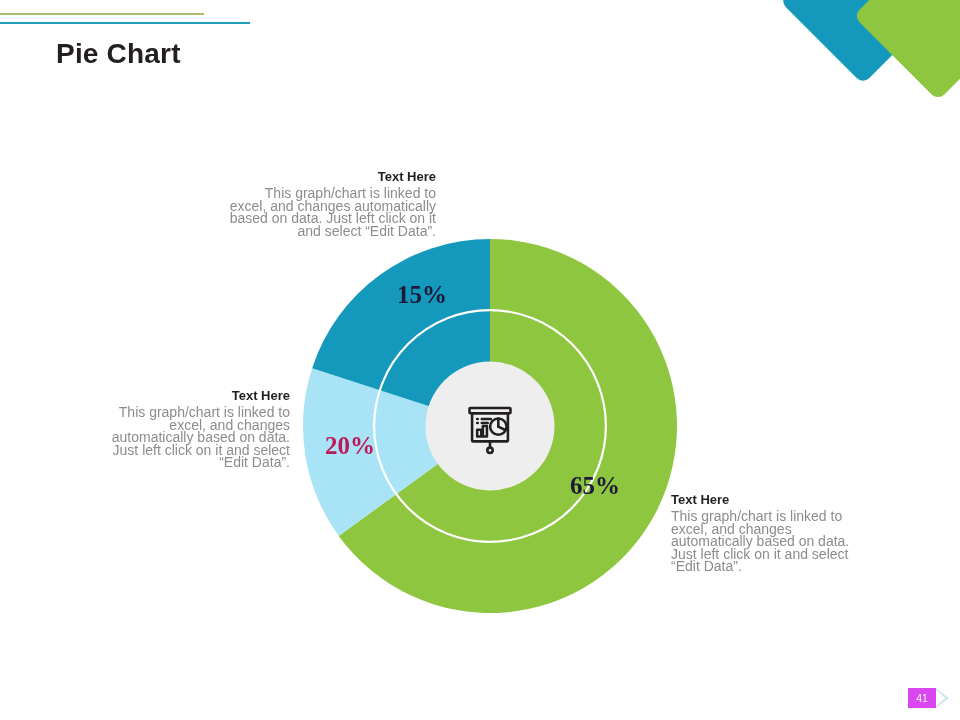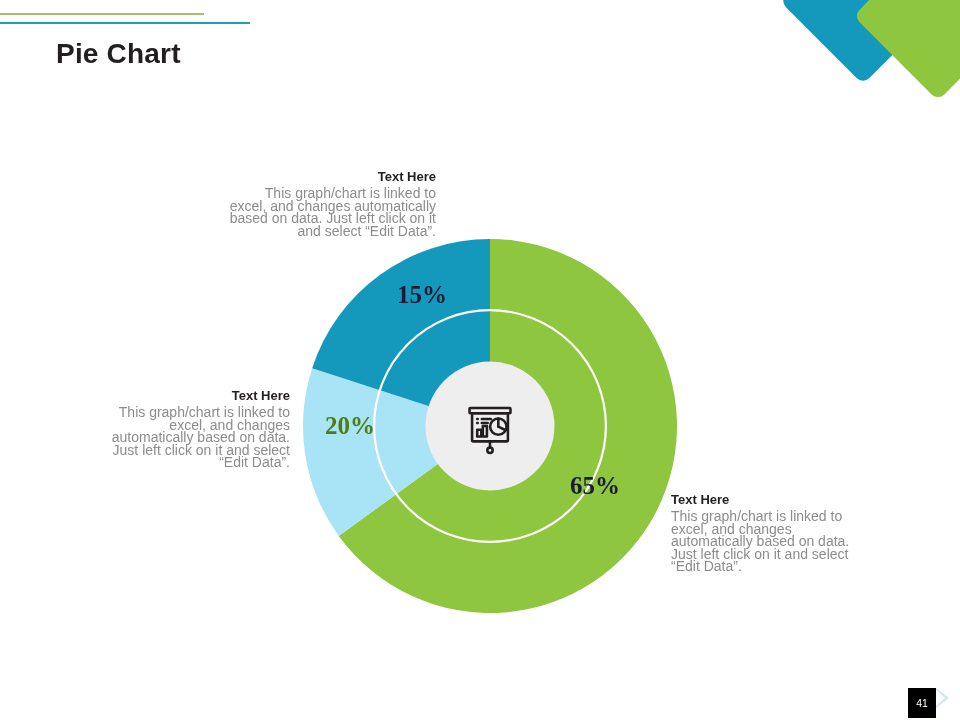--- a/index.html
+++ b/index.html
@@ -71,22 +71,22 @@
     white-space:nowrap;
     font-family:Liberation Serif, serif;
   }
   #pct-15{left:397px;top:281px;color:#1b1b38;}
   #pct-20{left:325px;top:412px;color:#ffffff;}
   #pct-65{left:570px;top:472px;color:#1b1b38;}
 
   
   .pagebadge{position:absolute;left:908px;top:688px;height:20px;}
   .pagebadge .pb-box{
-    position:absolute;left:0;top:0;width:28px;height:30px;
-    background:#000000;color:#fff;font-size:10.5px;
+    position:absolute;left:0;top:0;width:28px;height:20px;
+    background:#d946ef;color:#fff;font-size:10.5px;
     display:flex;align-items:center;justify-content:center;
   }
   .pagebadge .pb-arrow{
     position:absolute;left:28px;top:0;width:0;height:0;
     border-top:10px solid transparent;
     border-bottom:10px solid transparent;
     border-left:13px solid #cfe8ee;
   }
   .pagebadge .pb-arrow2{
     position:absolute;left:26px;top:0;width:0;height:0;
@@ -147,21 +147,21 @@
         <rect x="18.4" y="24" width="3.2" height="8.2"></rect>
         <line x1="14" y1="18.6" x2="14.4" y2="18.6"></line>
         <line x1="17.6" y1="18.6" x2="24.6" y2="18.6"></line>
         <line x1="14" y1="21.6" x2="14.4" y2="21.6"></line>
         <line x1="17.6" y1="21.6" x2="22.2" y2="21.6"></line>
       </g>
     </svg>
   </div>
 
   <div class="pct" id="pct-15" style="color: rgb(27, 27, 56);">15%</div>
-  <div class="pct" id="pct-20" style="color: #4d7c0f;">20%</div>
+  <div class="pct" id="pct-20" style="color: #be185d; margin-top: 20px;">20%</div>
   <div class="pct" id="pct-65" style="color: rgb(27, 27, 56);">65%</div>
 
   <div class="pagebadge">
     <div class="pb-arrow"></div>
     <div class="pb-arrow2"></div>
     <div class="pb-box">41</div>
   </div>
 
 </div>
 

